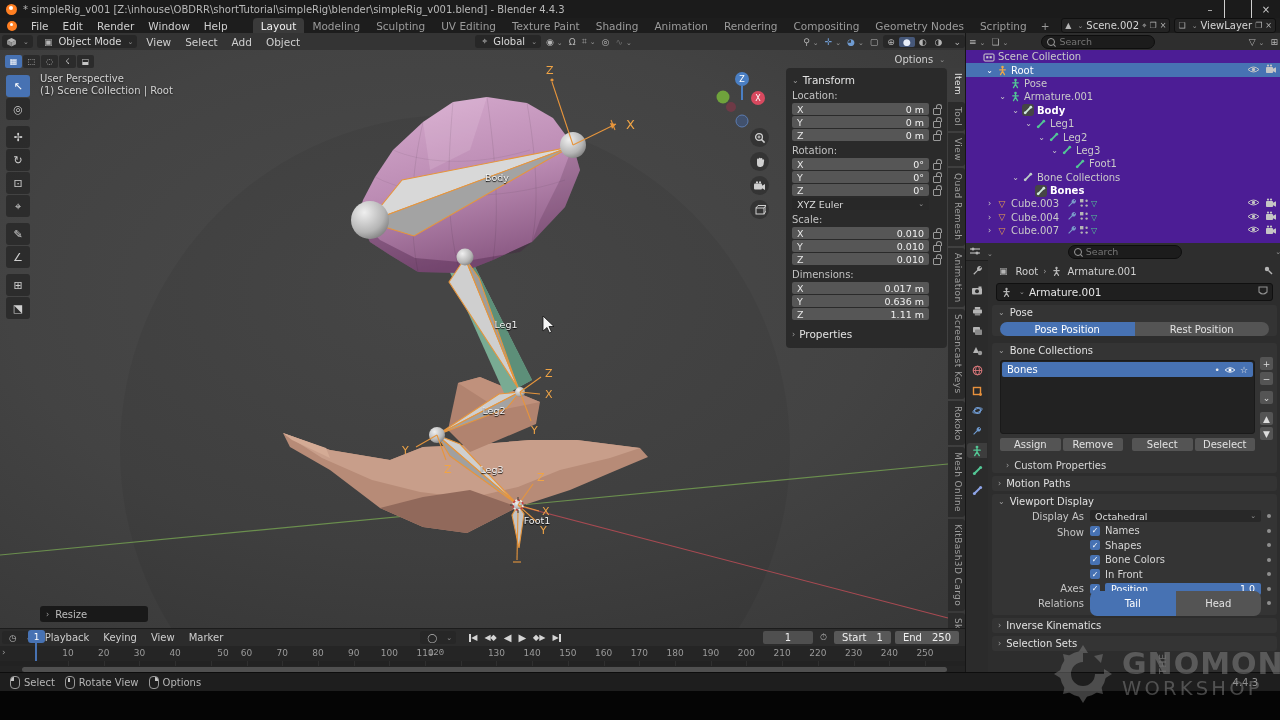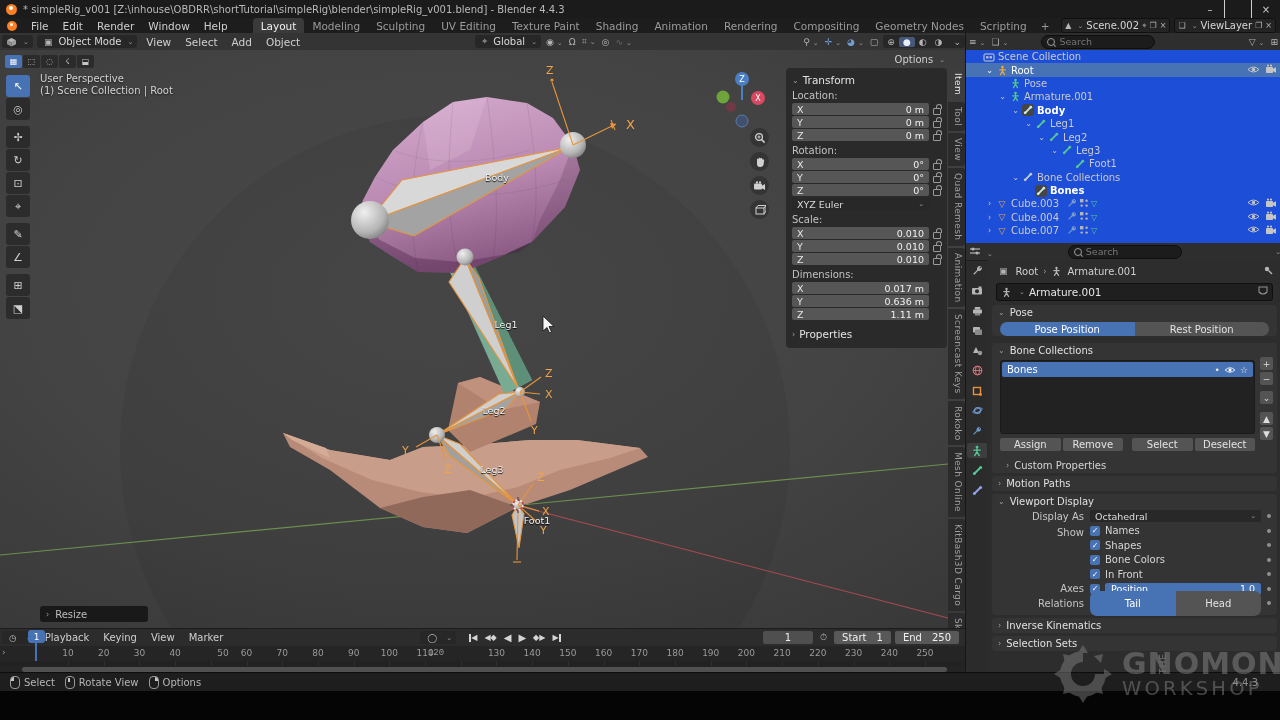--- a/index.html
+++ b/index.html
@@ -70,21 +70,21 @@
   #navgizmos{position:absolute;left:750px;top:78px;display:flex;flex-direction:column;gap:5px;}
   .navbtn{width:19px;height:19px;border-radius:50%;background:rgba(40,40,40,.55);display:flex;align-items:center;justify-content:center;}
   #opbox{position:absolute;left:40px;top:556px;width:108px;height:16px;background:rgba(20,20,20,.88);border-radius:3px;display:flex;align-items:center;color:#bdbdbd;font-size:10px;padding-left:6px;gap:6px;box-sizing:border-box;}
   
   #rightcol{left:965px;top:33px;width:315px;height:658px;background:#272727;border-left:1px solid #161616;}
   #olheader{position:absolute;left:0;top:0;width:315px;height:17px;background:#2e2e2e;display:flex;align-items:center;border-bottom:1px solid #1e1e1e;}
   .searchbox{background:#1c1c1c;border:1px solid #0e0e0e;border-radius:8px;height:12px;display:flex;align-items:center;padding:0 5px;gap:4px;}
   .searchbox input{background:transparent;border:none;outline:none;color:#bbb;font-size:9.5px;width:90px;font-family:inherit;padding:0;}
   .mag{width:6px;height:6px;border:1px solid #9a9a9a;border-radius:50%;position:relative;flex:none;}
   .mag::after{content:"";position:absolute;width:3px;height:1px;background:#9a9a9a;left:5px;top:6px;transform:rotate(45deg);}
-  #olbody{position:absolute;left:0;top:17px;width:315px;height:193px;background:#1d4ed8;overflow:hidden;}
+  #olbody{position:absolute;left:0;top:17px;width:315px;height:193px;background:#4c1d95;overflow:hidden;}
   .ol-row{height:13.4px;display:flex;align-items:center;color:#c9c9c9;font-size:10px;position:relative;}
   .ol-row.sel{background:#4772b3;color:#fff;}
   .ol-ex{width:11px;color:inherit;font-size:8px;text-align:center;flex:none;}
   .ol-ic{width:14px;display:flex;align-items:center;justify-content:center;flex:none;}
   .ol-lb{margin-left:2px;white-space:nowrap;}
   .ol-row.boldlab .ol-lb{color:#fff;font-weight:bold;}
   .ol-badges{display:flex;align-items:center;gap:2px;margin-left:8px;}
   .ol-badges .tri{color:#53c795;font-size:8px;}
   .ol-vis{position:absolute;right:4px;display:flex;gap:5px;align-items:center;}
   .boxed{display:inline-flex;background:#454545;border-radius:3px;padding:1px;}

